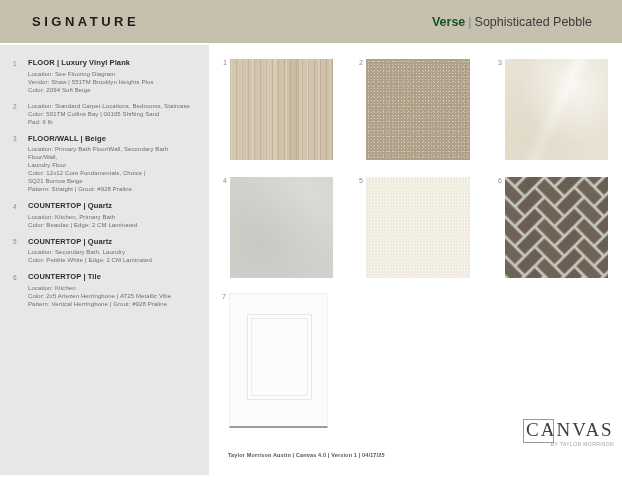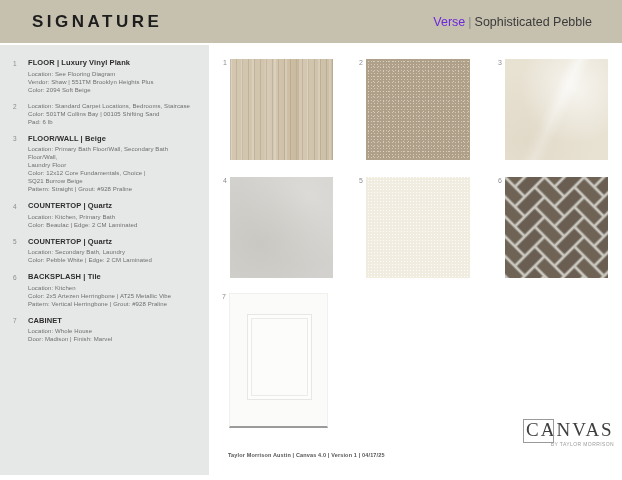--- a/index.html
+++ b/index.html
@@ -4,23 +4,23 @@
 <style>
   * { margin:0; padding:0; box-sizing:border-box; }
   html,body { width:622px; height:480px; background:#ffffff; overflow:hidden;
               font-family:"Liberation Sans","DejaVu Sans",sans-serif; }
   .page { position:relative; width:622px; height:480px; background:#ffffff; }
 
   
   .header-band { position:absolute; left:0; top:0; width:622px; height:43px;
                  background:#c6c0af; display:flex; align-items:center;
                  justify-content:space-between; padding:0 30px 0 32px; }
-  .collection-title { font-size:17px; font-weight:bold; color:#1d1d1d; letter-spacing:3.5px; }
+  .collection-title { font-size:13px; font-weight:bold; color:#1d1d1d; letter-spacing:3.5px; }
   .palette-title { font-size:12.5px; color:#3a3a3a; }
-  .palette-title .community { font-weight:normal; color:#6d28d9; }
+  .palette-title .community { font-weight:bold; color:#14532d; }
   .palette-title .sep { color:#8a8a8a; font-weight:normal; padding:0 3px; }
 
   
   .spec-list { position:absolute; left:0; top:45px; width:209px; height:430px;
                background:#e6e7e7; padding:13px 12px 0 13px; }
   .spec-item { display:flex; margin-bottom:8px; }
   .spec-num  { flex:none; width:15px; font-size:6.5px; color:#8b8b8b; padding-top:1.5px; }
   .spec-body { flex:1; }
   .spec-title { font-size:7.5px; line-height:9px; font-weight:bold; color:#2d2d2d;
                 margin-bottom:2.5px; letter-spacing:.1px; }
@@ -149,35 +149,27 @@
       <div class="spec-body">
         <div class="spec-title">COUNTERTOP | Quartz</div>
         <div class="spec-line">Location: Secondary Bath, Laundry</div>
         <div class="spec-line">Color: Pebble White | Edge: 2 CM Laminated</div>
       </div>
     </div>
 
     <div class="spec-item">
       <span class="spec-num">6</span>
       <div class="spec-body">
-        <div class="spec-title">BACKSPLASH | Tile</div>
+        <div class="spec-title">COUNTERTOP | Tile</div>
         <div class="spec-line">Location: Kitchen</div>
         <div class="spec-line">Color: 2x5 Artezen Herringbone | AT25 Metallic Vibe</div>
         <div class="spec-line">Pattern: Vertical Herringbone | Grout: #928 Praline</div>
       </div>
     </div>
 
-    <div class="spec-item">
-      <span class="spec-num">7</span>
-      <div class="spec-body">
-        <div class="spec-title">CABINET</div>
-        <div class="spec-line">Location: Whole House</div>
-        <div class="spec-line">Door: Madison | Finish: Marvel</div>
-      </div>
-    </div>
 
   </aside>
 
   <div class="cell pos-1">
     <span class="swatch-num">1</span>
     <div class="swatch tex-wood"></div>
   </div>
 
   <div class="cell pos-2">
     <span class="swatch-num">2</span>

